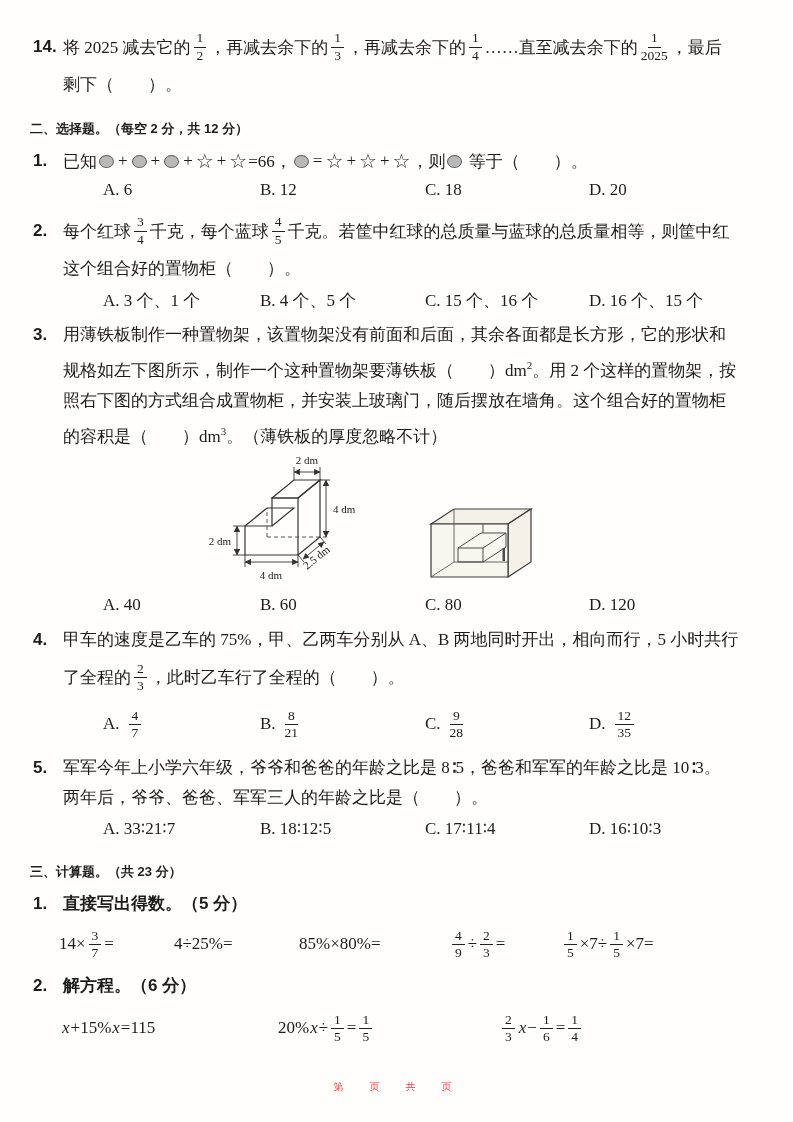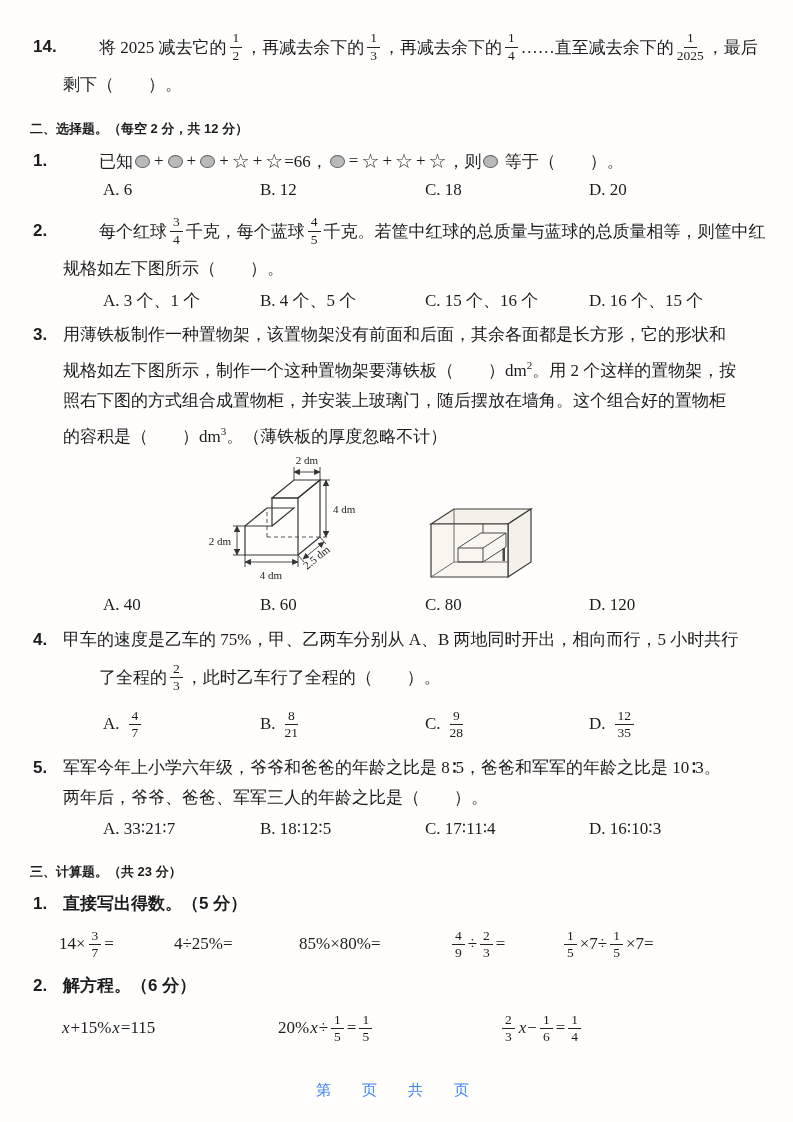--- a/index.html
+++ b/index.html
@@ -22,21 +22,21 @@
     line-height:30px;
   }
   .qbody { flex:1; }
   .sec-title {
     font-weight:700;
     font-family:"Liberation Sans","DejaVu Sans",sans-serif;
     line-height:30px; min-height:30px; margin:14px 0 2px -3px;
     font-size:13px;
   }
   .line { line-height:30px; min-height:30px; }
-  .mline { display:flex; align-items:center; flex-wrap:nowrap; min-height:46px; white-space:pre;margin-left:36px; }
+  .mline { display:flex; align-items:center; flex-wrap:nowrap; min-height:46px; white-space:pre; }
   .mline-sm { min-height:30px; }
   .frac { display:inline-flex; flex-direction:column; align-items:center; line-height:1.05;
           font-size:13.5px; margin:0 3px; }
   .frac .fnum { border-bottom:1px solid #222; padding:0 3px 1px; }
   .frac .fden { padding-top:1px; }
   .opts { display:grid; grid-template-columns:157px 165px 164px 1fr; margin-left:40px;
           align-items:center; min-height:28px; }
   .opts-tall { min-height:50px; }
   .opt-cell { display:flex; align-items:center; white-space:pre; }
   .olet { margin-right:6px; }
@@ -46,22 +46,22 @@
   .op { margin:0 2px; }
   sup { font-size:11px; }
   .figures { display:flex; align-items:flex-end; gap:18px; margin:4px 0 4px 162px; }
   svg text { font-family:"Liberation Serif","DejaVu Serif",serif; font-size:11px; fill:#222; }
   .calcrow { display:grid; grid-template-columns:115px 125px 150px 112px 1fr;
              margin-left:26px; min-height:50px; align-items:center; }
   .expr { display:flex; align-items:center; white-space:pre; }
   .solverow { display:grid; grid-template-columns:217px 221px 1fr; margin-left:28px;
               min-height:54px; align-items:center; }
   .var { font-style:italic; font-family:"Liberation Serif","DejaVu Serif",serif; padding:0 1px; }
-  .footer { position:absolute; left:0; bottom:22px; width:100%; text-align:center;
-            font-size:15px; letter-spacing:8px; color:#3b82f6; }
+  .footer { position:absolute; left:0; bottom:28px; width:100%; text-align:center;
+            font-size:10px; letter-spacing:8px; color:#ef4444; }
   .mb2{margin-bottom:2px} .mb4{margin-bottom:4px} .mb6{margin-bottom:6px}
 </style>
 </head>
 <body>
 
 <div class="page">
 
   <div class="qitem mb2">
     <div class="qnum" style="line-height:46px">14.</div>
     <div class="qbody">
@@ -82,21 +82,21 @@
         <span class="opt-cell">C. 18</span>
         <span class="opt-cell">D. 20</span>
       </div>
     </div>
   </div>
 
   <div class="qitem mb4">
     <div class="qnum" style="line-height:46px">2.</div>
     <div class="qbody">
       <div class="mline"><span>每个红球</span><span class="frac"><span class="fnum">3</span><span class="fden">4</span></span><span>千克，每个蓝球</span><span class="frac"><span class="fnum">4</span><span class="fden">5</span></span><span>千克。若筐中红球的总质量与蓝球的总质量相等，则筐中红</span></div>
-      <div class="line">规格如左下图所示（　　）。</div>
+      <div class="line">这个组合好的置物柜（　　）。</div>
       <div class="opts" style="min-height:32px">
         <span class="opt-cell">A. 3 个、1 个</span>
         <span class="opt-cell">B. 4 个、5 个</span>
         <span class="opt-cell">C. 15 个、16 个</span>
         <span class="opt-cell">D. 16 个、15 个</span>
       </div>
     </div>
   </div>
 
   <div class="qitem mb4">

